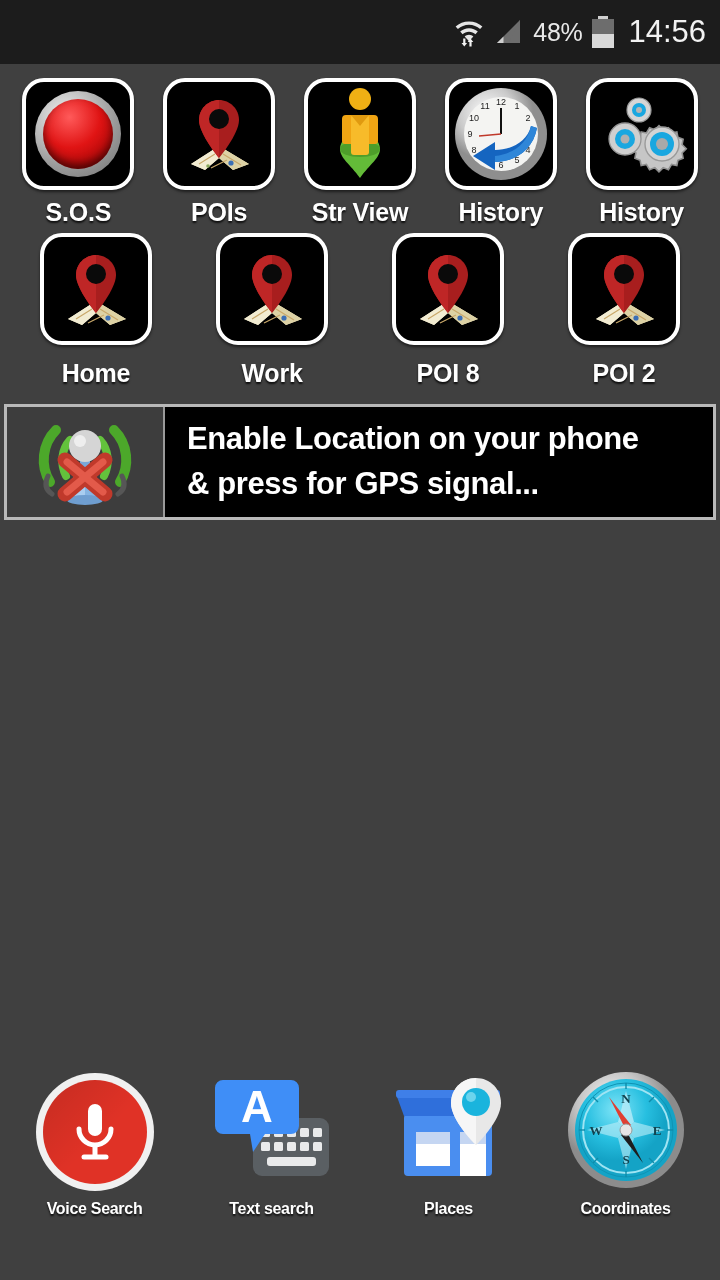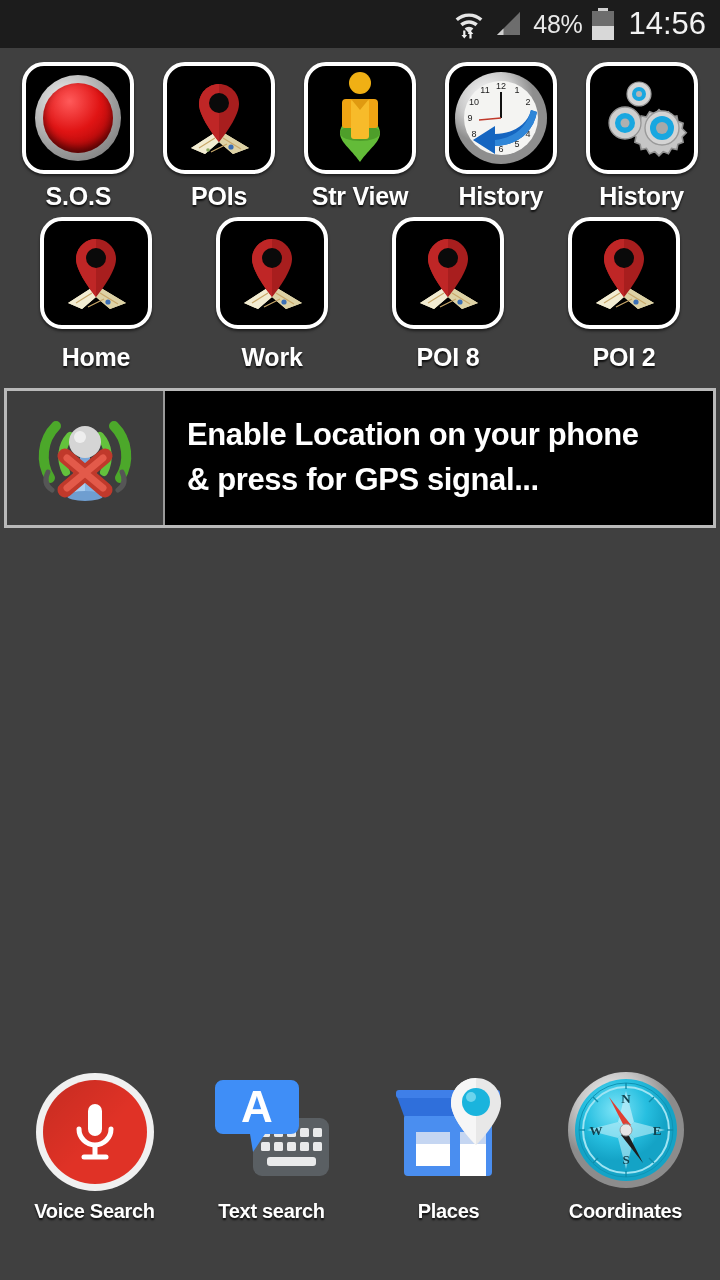--- a/index.html
+++ b/index.html
@@ -6,21 +6,21 @@
   html,body { width:720px; height:1280px; }
   body {
     background:#404040;
     font-family:"Liberation Sans", sans-serif;
     overflow:hidden;
     position:relative;
   }
 
   
   .statusbar{
-    height:48px; width:100%;
+    height:64px; width:100%;
     background:#1c1c1c;
     display:flex; align-items:center; justify-content:flex-end;
     padding-right:14px; gap:9px;
   }
   .sb-wifi{ position:relative; width:32px; height:30px; }
   .sb-wifi svg{ display:block; }
   .sb-signal{ width:30px; height:28px; }
   .sb-batt-pct{
     color:#e8e8e8; font-size:25px; letter-spacing:-.3px;
   }
@@ -82,21 +82,21 @@
   
   .pinwrap{ width:96px; height:96px; position:relative; }
   .pinwrap svg{ position:absolute; left:0; top:0; }
 
   
   .clockwrap{ width:100px; height:100px; position:relative; }
 
   
   .banner{
     margin:16px 4px 0 4px;
-    height:140px;
+    height:116px;
     border:3px solid #b9b9b9;
     display:flex; align-items:stretch;
     background:#000;
   }
   .banner-icon{
     width:158px; flex:0 0 158px; background:#3d3d3d;
     display:flex; align-items:center; justify-content:center;
     border-right:2px solid #9a9a9a;
   }
   .banner-text{
@@ -114,21 +114,21 @@
     height:230px;
     display:flex; align-items:flex-start; justify-content:space-around;
     padding:18px 6px 0 6px;
   }
   .bcell{
     width:172px; display:flex; flex-direction:column; align-items:center;
   }
   .bicon{ width:128px; height:128px; position:relative;
           display:flex; align-items:center; justify-content:center; }
   .blabel{
-    margin-top:4px; color:#ffffff; font-size:20px; font-weight:bold;
+    margin-top:4px; color:#ffffff; font-size:16px; font-weight:bold;
     text-shadow:0 2px 2px rgba(0,0,0,.8); white-space:nowrap;
     letter-spacing:-.3px;
   }
 
   
   .mic-circle{
     width:118px; height:118px; border-radius:50%;
     background:#f0f0f0;
     display:flex; align-items:center; justify-content:center;
   }

